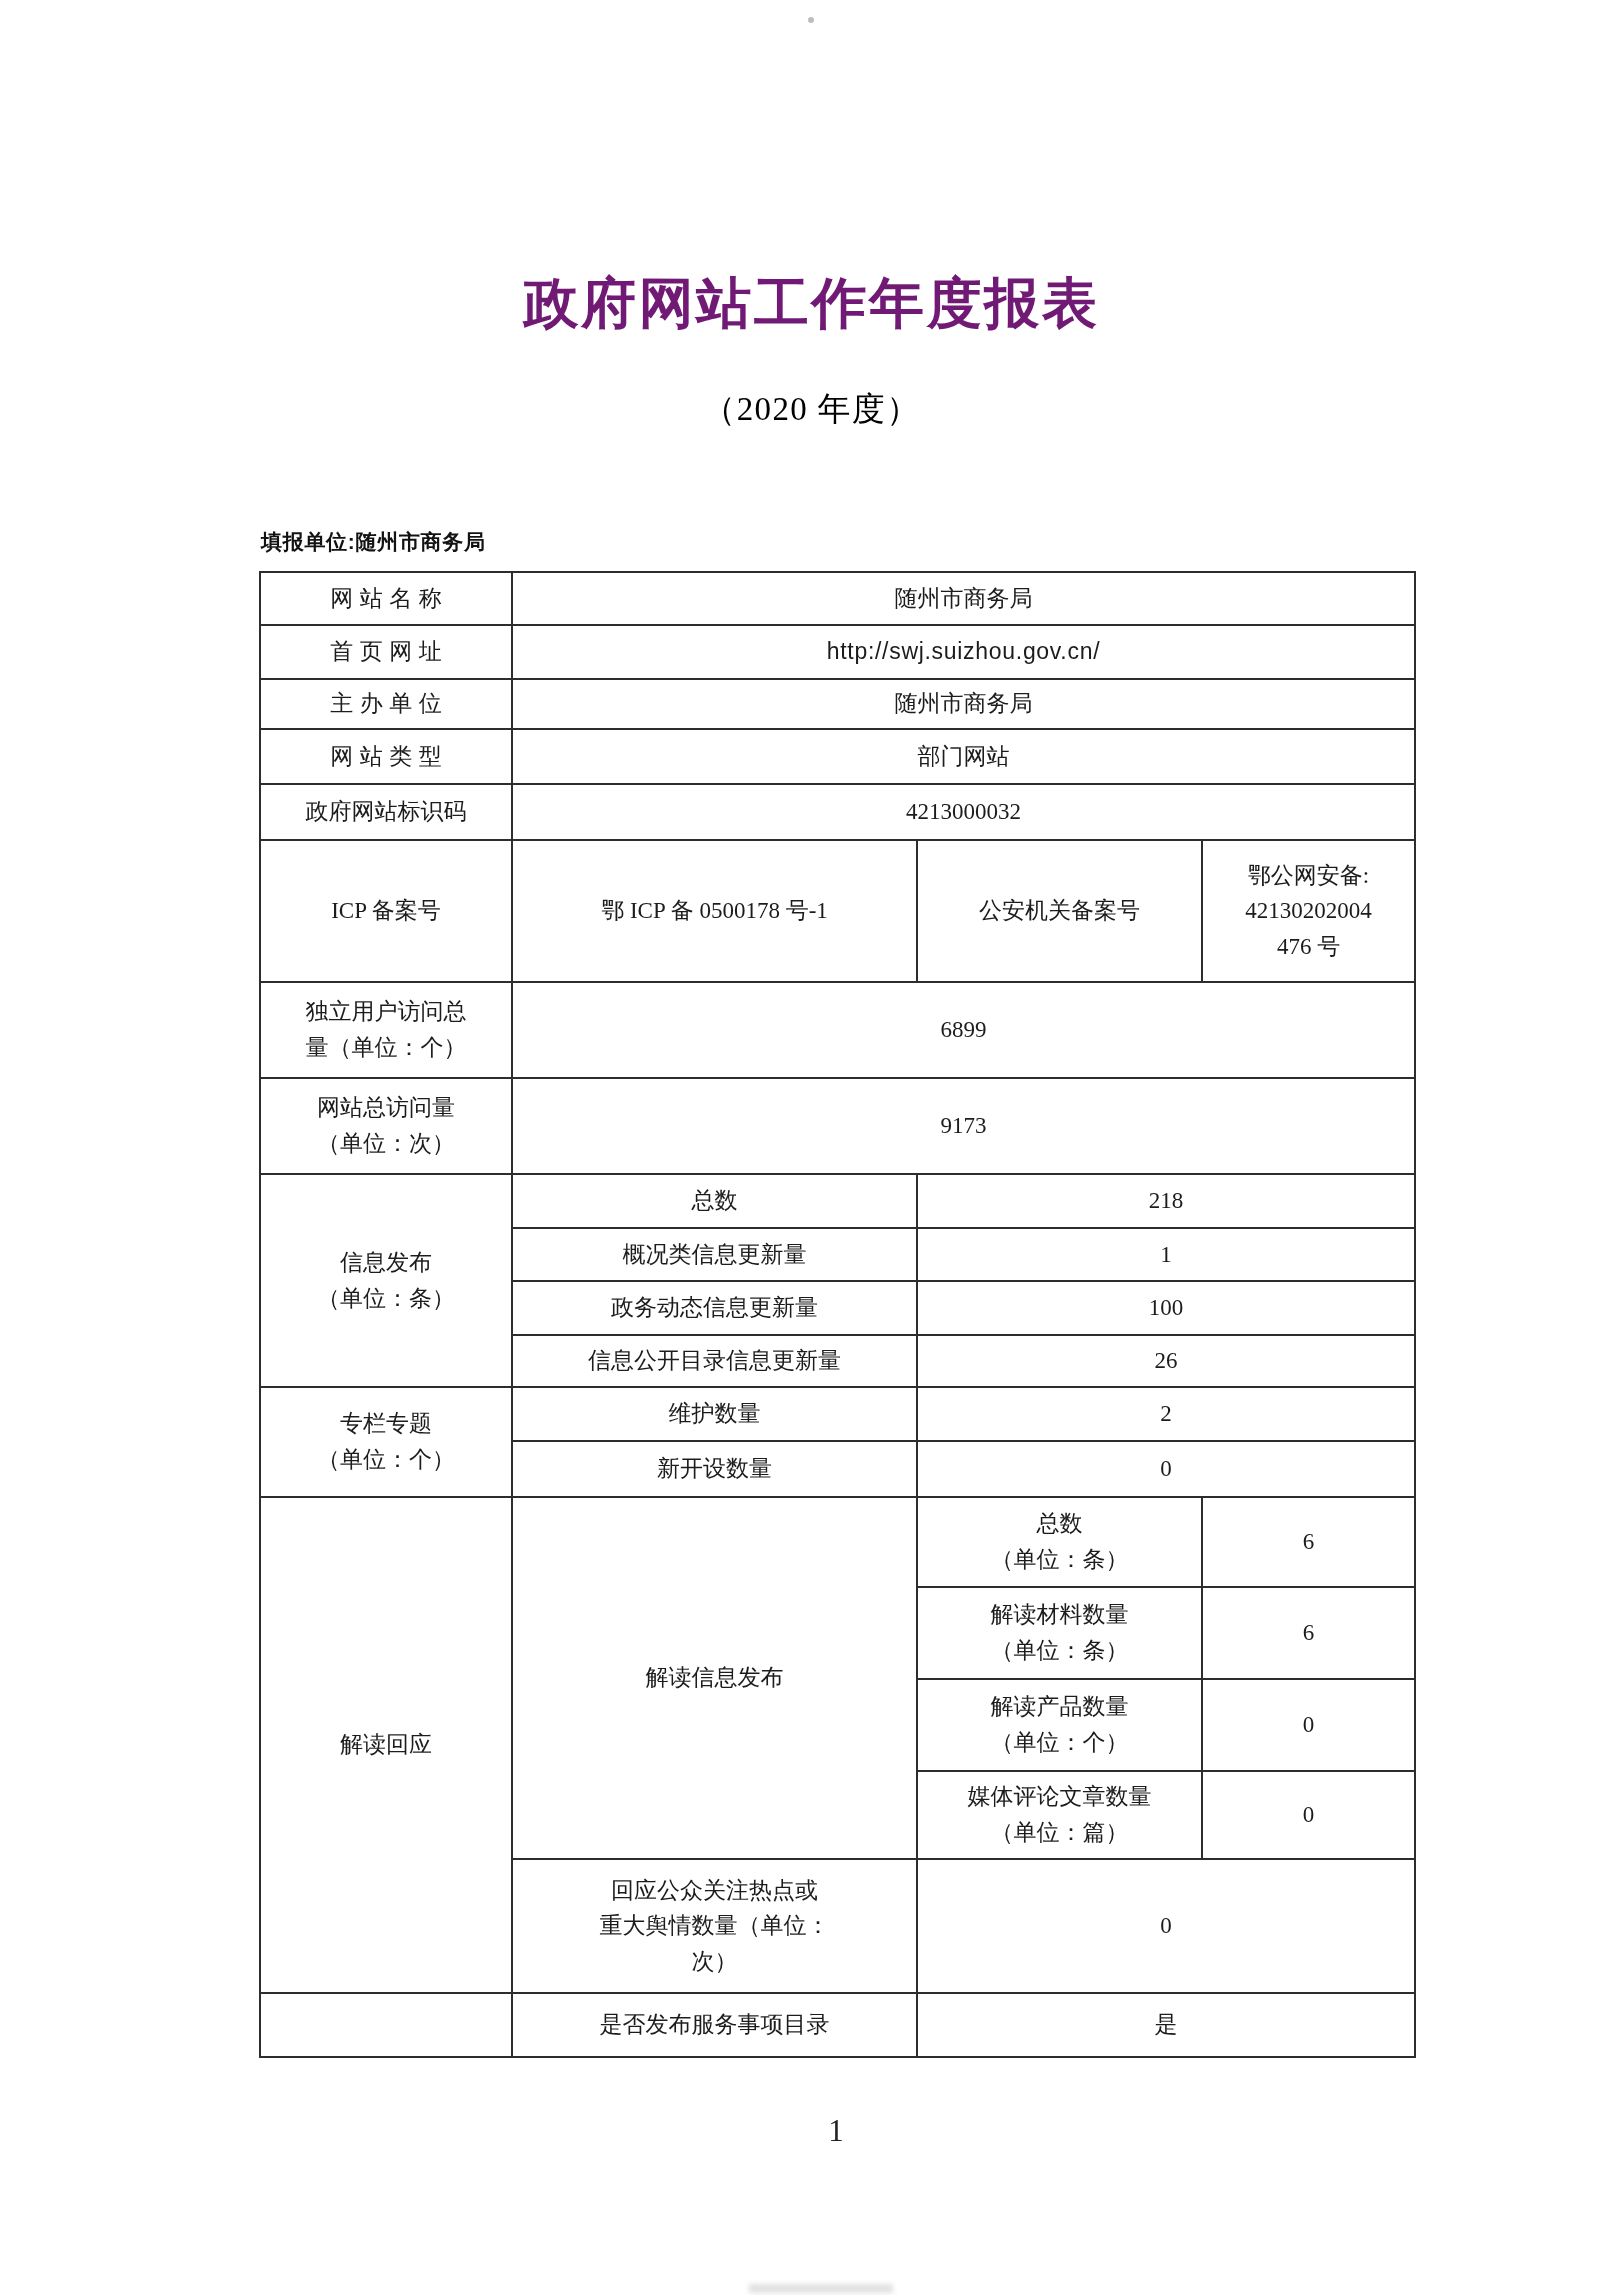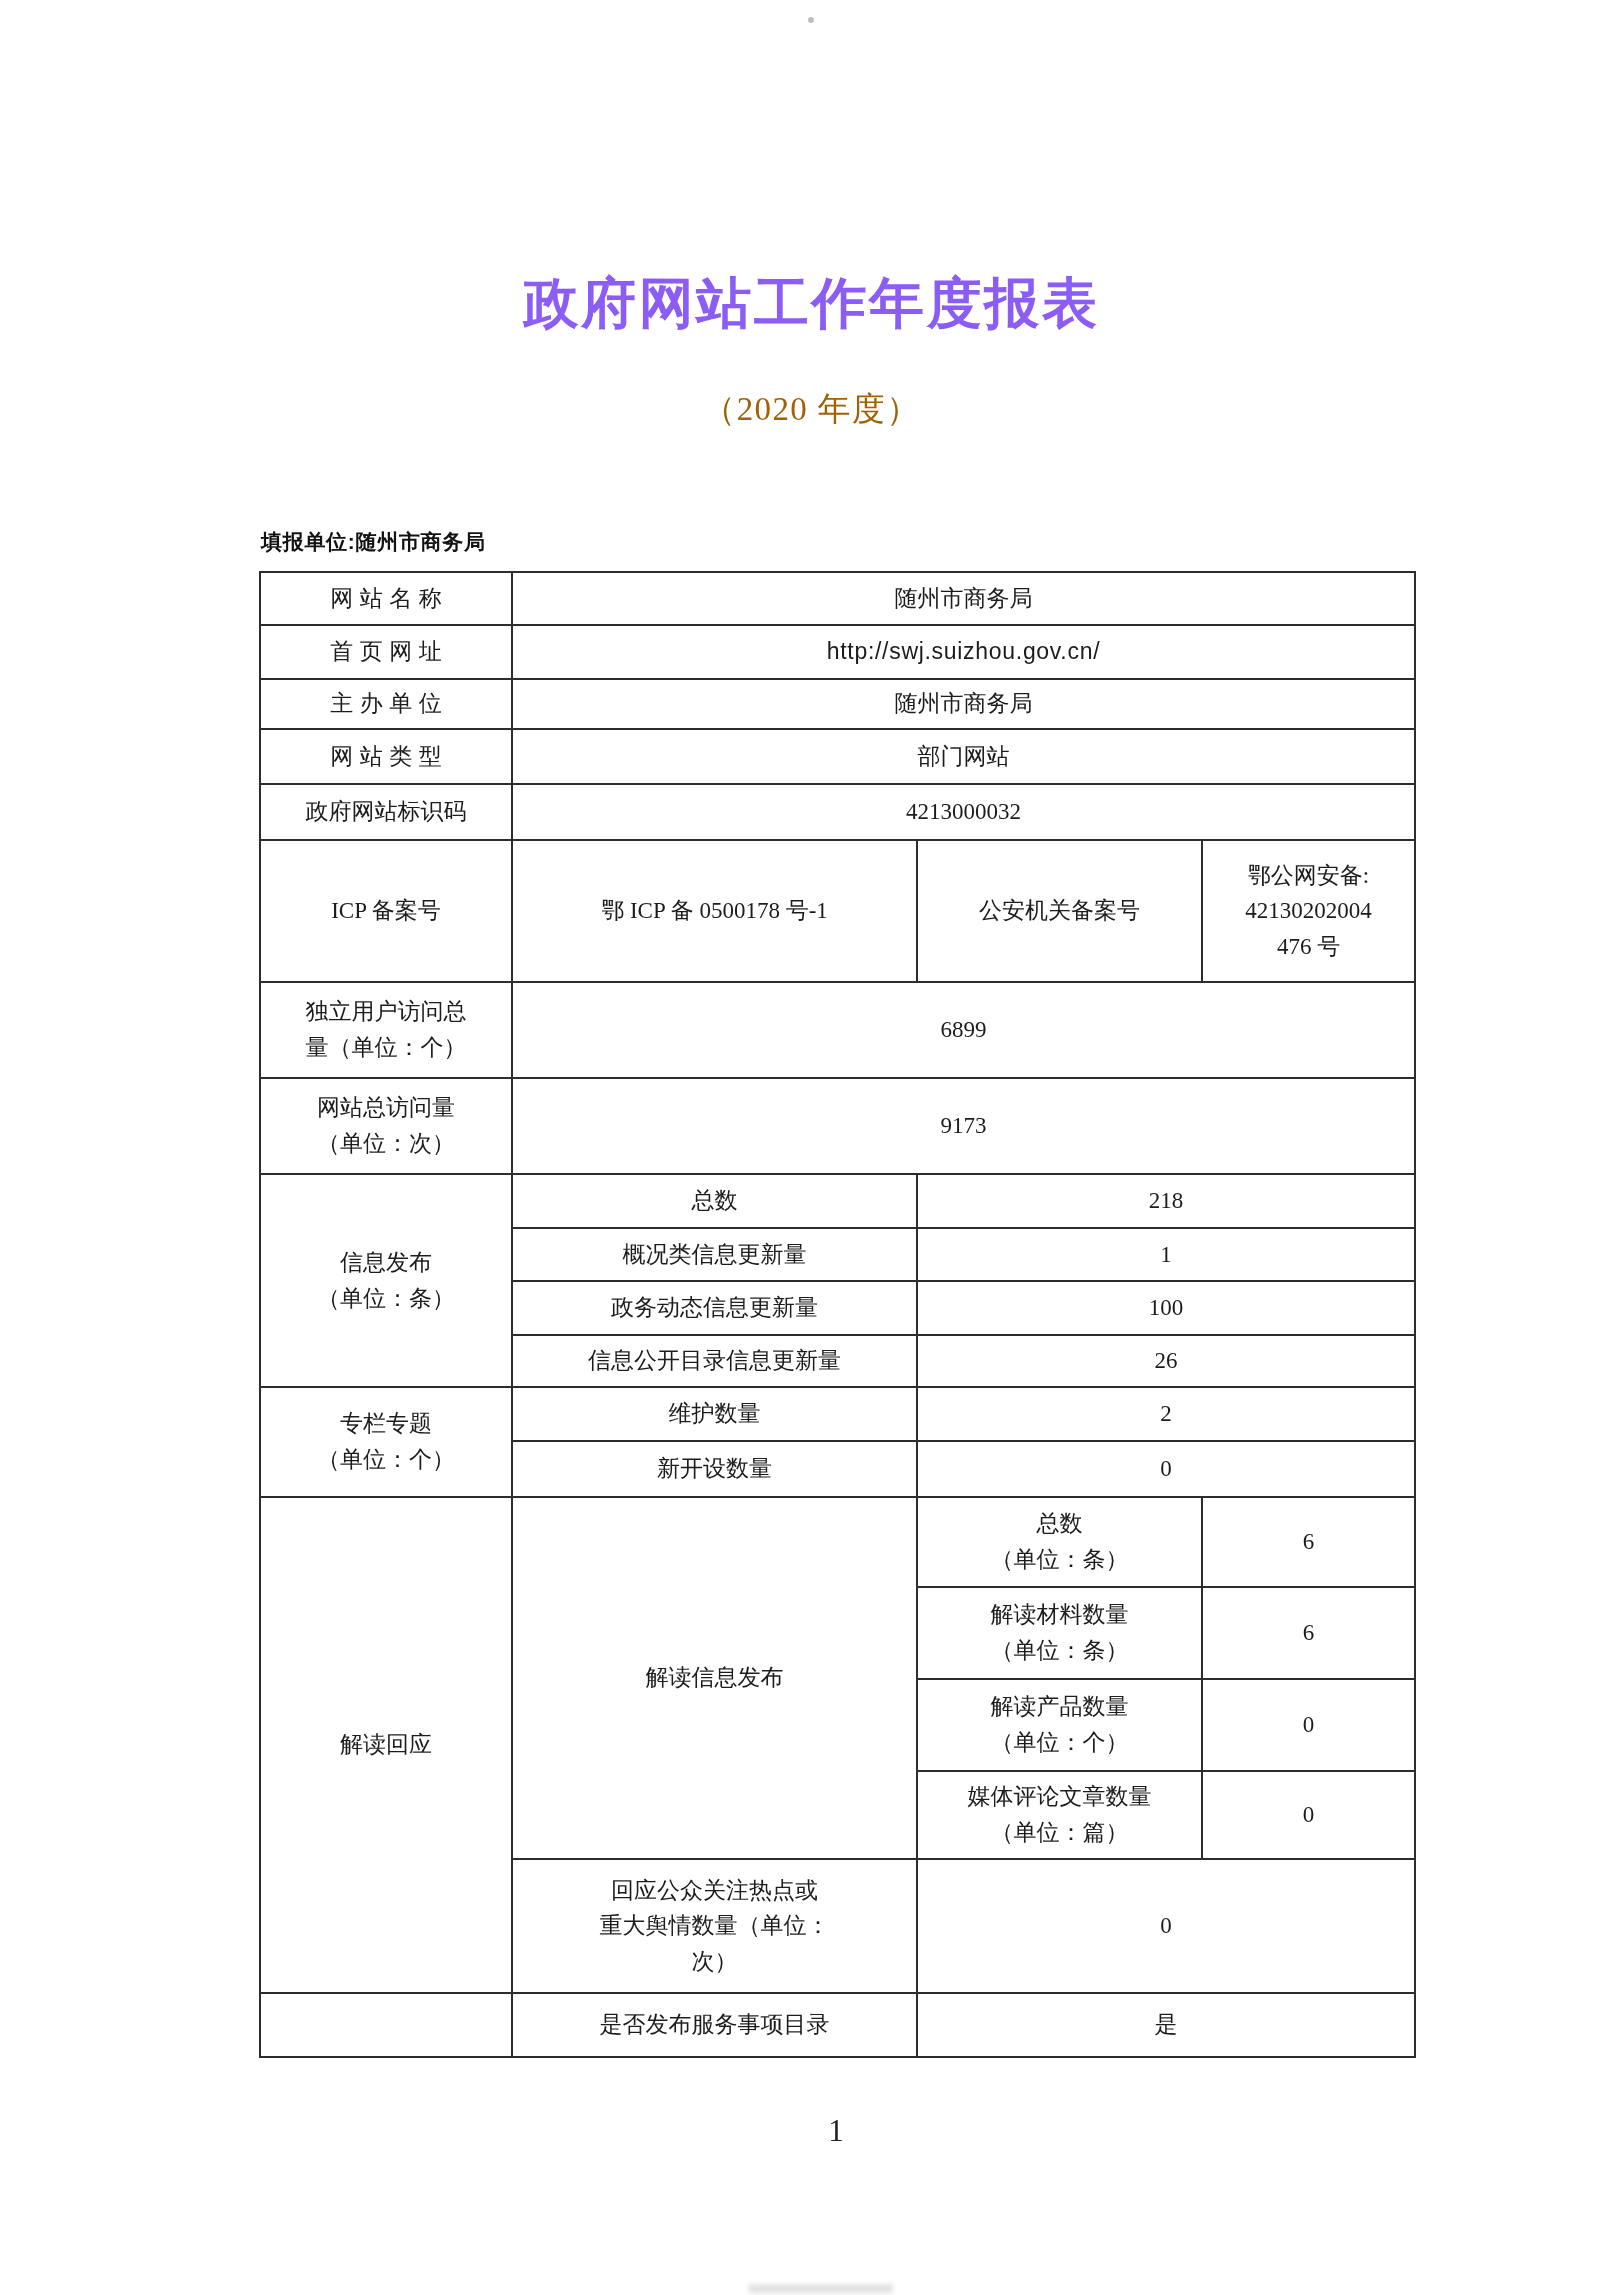--- a/index.html
+++ b/index.html
@@ -13,30 +13,30 @@
     color: #1c1c1c;
   }
   .doc-title {
     position: absolute;
     top: 267px; left: 0; width: 100%;
     text-align: center;
     font-family: "Liberation Sans", "DejaVu Sans", sans-serif;
     font-weight: bold;
     font-size: 55px;
     letter-spacing: 2.6px;
-    color: #8b5cf6;
+    color: #701a75;
     white-space: nowrap;
   }
   .doc-subtitle {
     position: absolute;
     top: 387px; left: 0; width: 100%;
     text-align: center;
     font-size: 33px;
     letter-spacing: 1.3px;
-    color: #a16207;
+    color: #000000;
     white-space: nowrap;
   }
   .report-unit {
     position: absolute;
     left: 261px; top: 528px;
     font-family: "Liberation Sans", "DejaVu Sans", sans-serif;
     font-weight: bold;
     font-size: 21px;
     letter-spacing: 0.7px;
     color: #121212;

